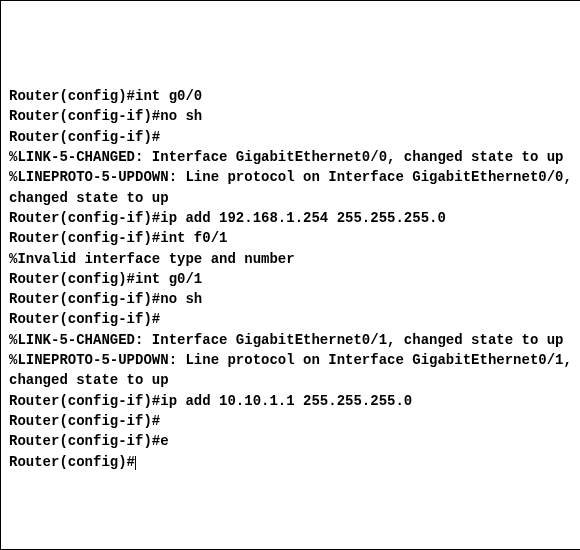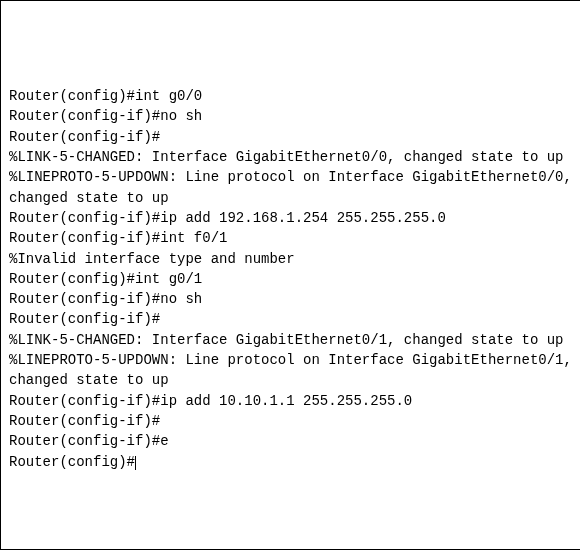--- a/index.html
+++ b/index.html
@@ -21,20 +21,21 @@
       overflow: hidden;
       white-space: pre-wrap;
       word-wrap: break-word;
     }
     .terminal {
       width: 100%;
       height: 100%;
     }
     .line {
       display: block;
+      font-weight: bold;
     }
     .cursor {
       display: inline-block;
       width: 1px;
       height: 14px;
       background: #000;
       vertical-align: text-bottom;
       margin-left: 0;
     }
   </style>

